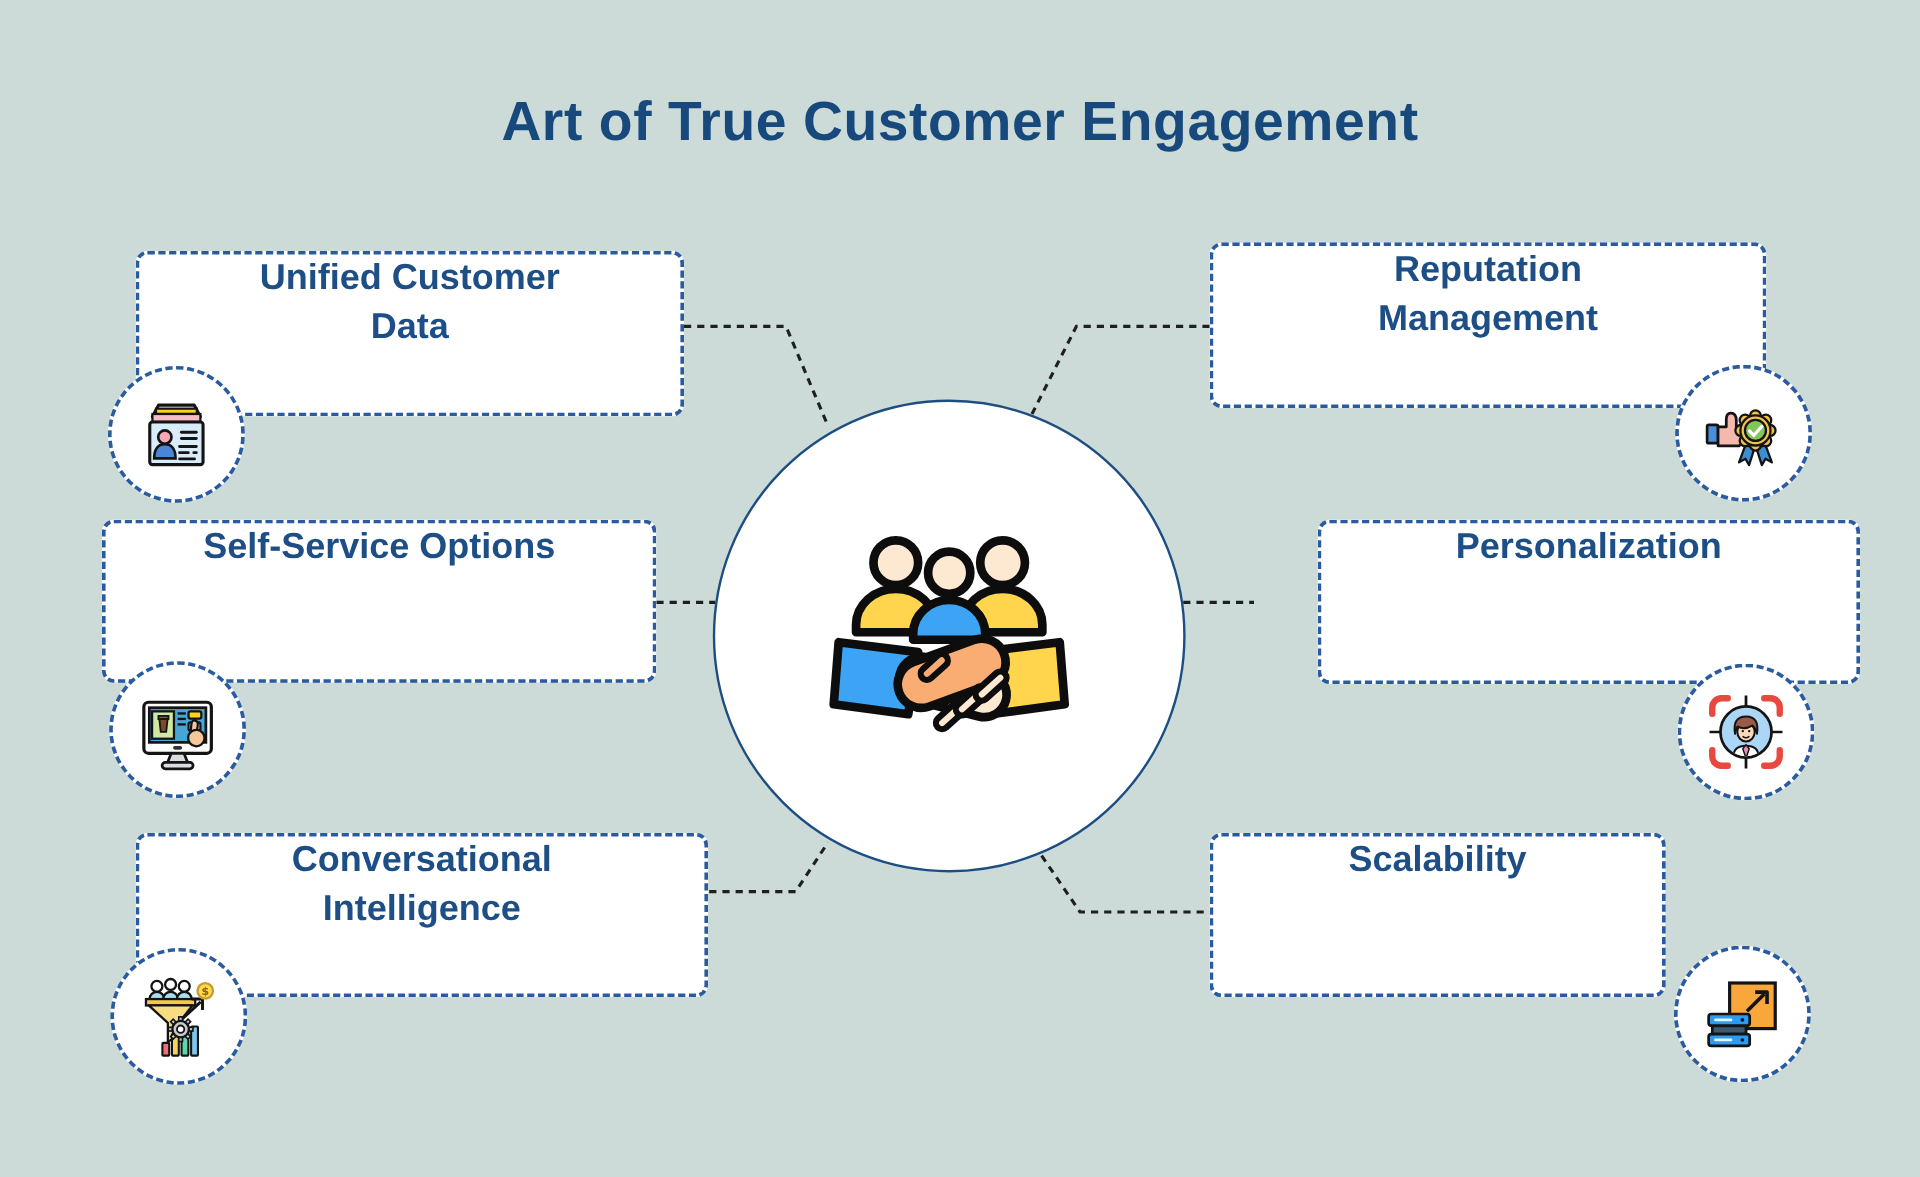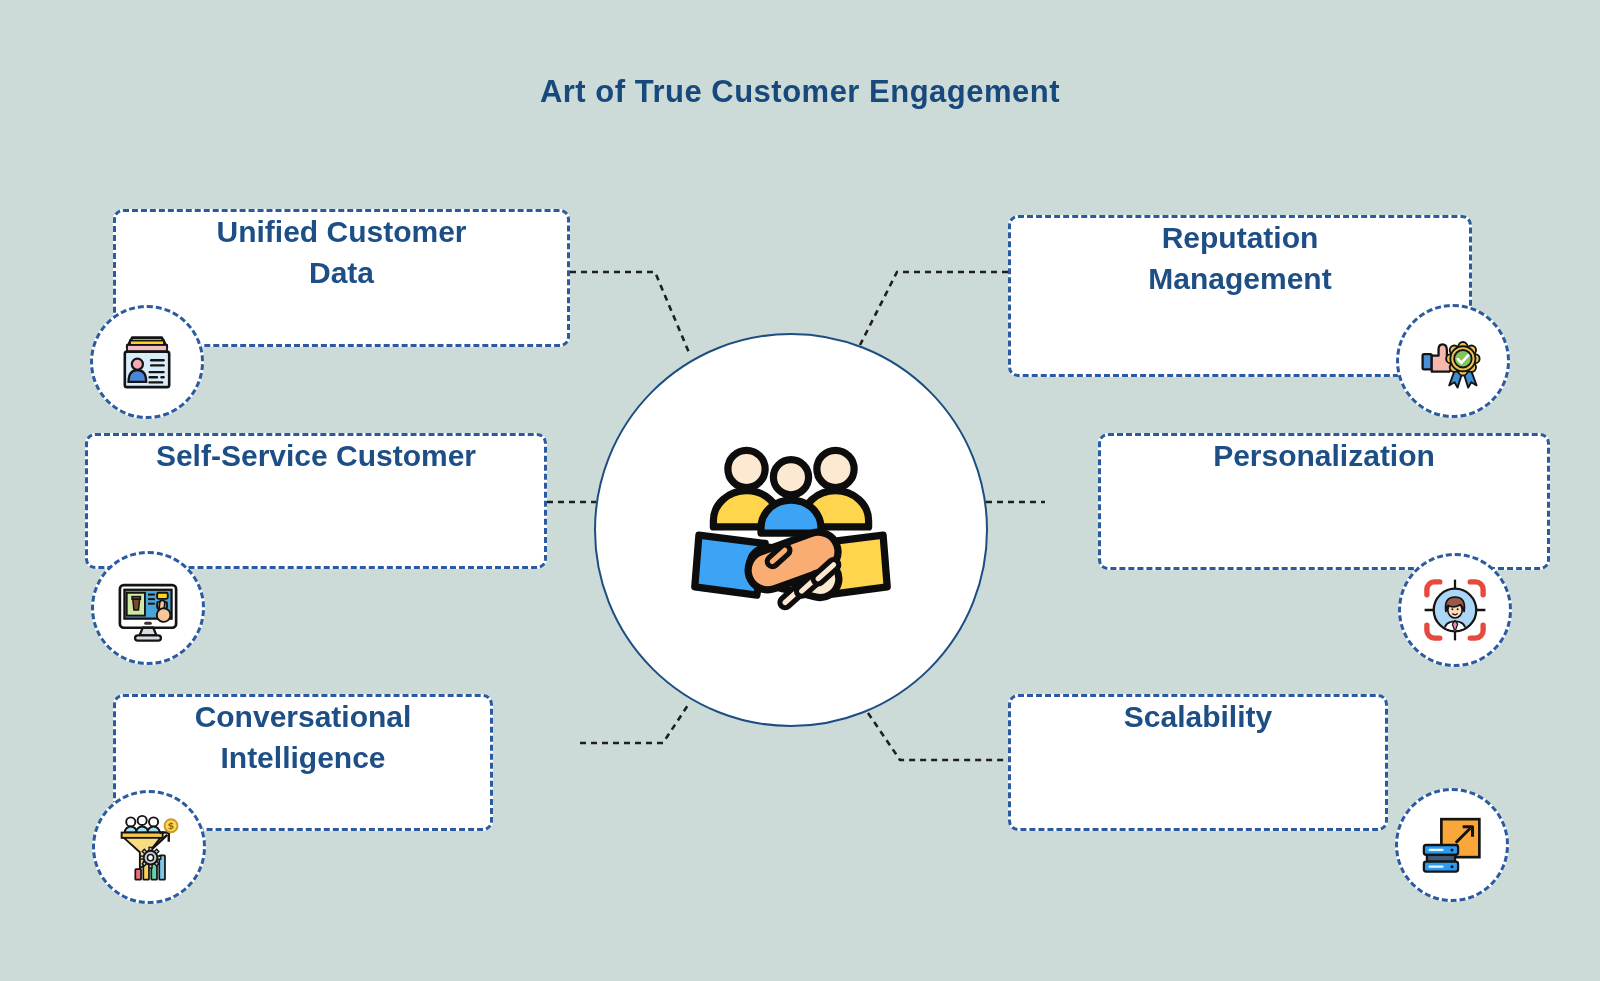--- a/index.html
+++ b/index.html
@@ -2,21 +2,21 @@
 <html><head>
 <meta charset="utf-8">
 <style>
   html,body{margin:0;padding:0;background:#ccdbd8;}
   .canvas{
     position:relative;width:1600px;height:981px;background:#ccdbd8;
     overflow:hidden;font-family:"Liberation Sans",sans-serif;
   }
   .title{
     position:absolute;left:0;top:74px;width:100%;text-align:center;
-    font-size:31px;font-weight:700;letter-spacing:.5px;color:#17497d;margin:0;
+    font-size:46px;font-weight:700;letter-spacing:.5px;color:#17497d;margin:0;
   }
   .connector-layer{position:absolute;left:0;top:0;z-index:1;}
   .node-box{
     position:absolute;background:#ffffff;border:3px dashed #2a5aa0;border-radius:10px;
     display:flex;align-items:flex-start;justify-content:center;text-align:center;z-index:2;
     box-sizing:border-box;
   }
   .node-label{
     color:#1d4f86;font-size:30px;font-weight:700;line-height:1.35;white-space:pre-line;
   }
@@ -26,22 +26,22 @@
     z-index:3;box-sizing:border-box;
   }
   .center-circle{
     position:absolute;left:594px;top:333px;width:394px;height:394px;background:#ffffff;
     border:2.5px solid #1d4e82;border-radius:50%;display:flex;align-items:center;
     justify-content:center;z-index:2;box-sizing:border-box;
   }
   
   .box-unified{left:113px;top:209px;width:457px;height:138px;}
   .box-selfservice{left:85px;top:433px;width:462px;height:136px;}
-  .box-conversational{left:113px;top:694px;width:380px;height:137px;}
-  .box-reputation{left:1008px;top:215px;width:464px;height:162px;}
+  .box-conversational{left:113px;top:694px;width:477px;height:137px;}
+  .box-reputation{left:1008px;top:202px;width:464px;height:138px;}
   .box-personalization{left:1098px;top:433px;width:452px;height:137px;}
   .box-scalability{left:1008px;top:694px;width:380px;height:137px;}
   
   .ic-unified{left:90px;top:305px;}
   .ic-selfservice{left:91px;top:551px;}
   .ic-conversational{left:92px;top:790px;}
   .ic-reputation{left:1396px;top:304px;}
   .ic-personalization{left:1398px;top:553px;}
   .ic-scalability{left:1395px;top:788px;}
 </style>
@@ -84,21 +84,21 @@
       </g>
       <rect x="-13" y="-5" width="26" height="10" rx="5" transform="translate(103 140) rotate(-42)" fill="#f9ad72" stroke="#0d0d0d" stroke-width="5"></rect>
     </svg>
   </div>
 
   <div class="node-box box-unified">
     <span class="node-label">Unified Customer
 Data</span>
   </div>
   <div class="node-box box-selfservice">
-    <span class="node-label">Self-Service Customer</span>
+    <span class="node-label">Self-Service Options</span>
   </div>
   <div class="node-box box-conversational">
     <span class="node-label">Conversational
 Intelligence</span>
   </div>
   <div class="node-box box-reputation">
     <span class="node-label">Reputation
 Management</span>
   </div>
   <div class="node-box box-personalization">

